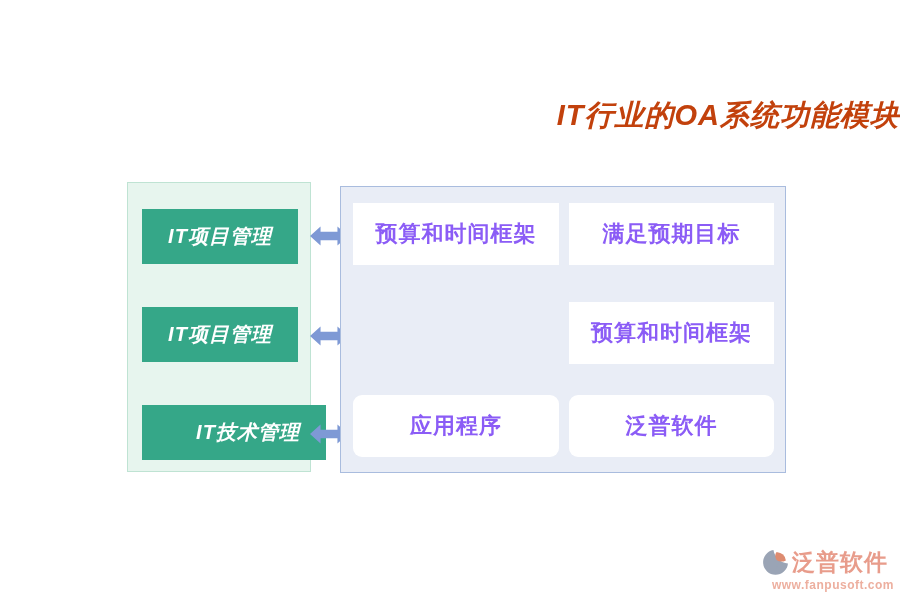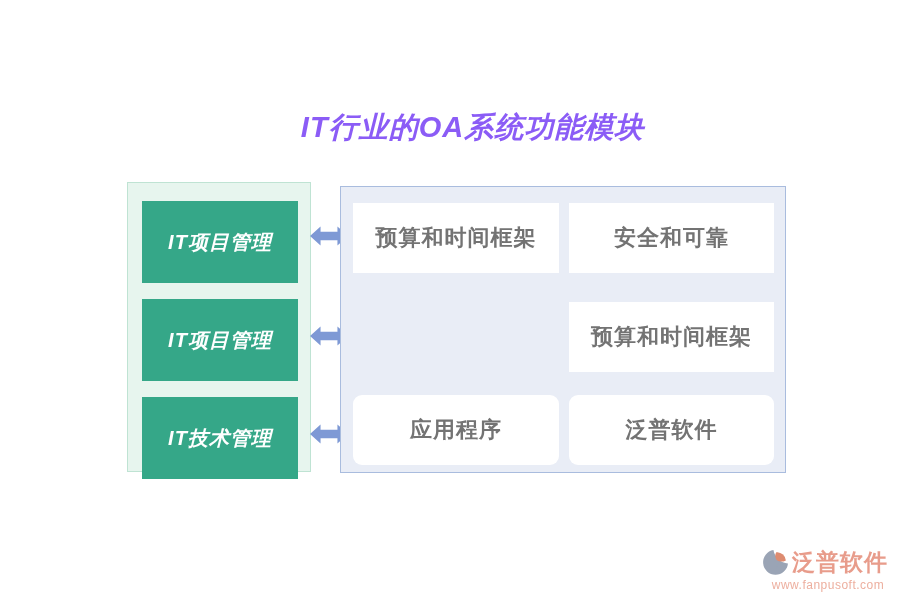--- a/index.html
+++ b/index.html
@@ -4,59 +4,60 @@
 <style>
   html,body{margin:0;padding:0;}
   body{
     width:900px;height:600px;background:#ffffff;position:relative;overflow:hidden;
     font-family:"Liberation Sans", sans-serif;
   }
   .stage{position:absolute;inset:0;}
 
   
   .title{
-    position:absolute;left:45px;top:108px;width:855px;
-    text-align:center;
+    position:absolute;left:45px;top:96px;width:855px;
+    text-align:right;
     font-size:29px;font-weight:bold;font-style:italic;
-    color:#8b5cf6;letter-spacing:1px;
+    color:#c2410c;letter-spacing:1px;
   }
 
   
   .left-panel{
     position:absolute;left:127px;top:182px;width:184px;height:290px;
     background:#E7F5EE;border:1px solid #BFE3D3;box-sizing:border-box;
   }
   .gbox{
-    position:absolute;left:14px;width:156px;height:82px;
+    position:absolute;left:14px;width:156px;height:55px;
     background:#35A788;
     color:#ffffff;font-size:20px;font-weight:bold;font-style:italic;
     display:flex;align-items:center;justify-content:center;
     letter-spacing:1px;
+    margin-top:8px;
   }
   .gbox.g0{top:18px;}
   .gbox.g1{top:116px;}
-  .gbox.g2{top:214px;}
+  .gbox.g2{top:214px;padding-left:28px;}
 
   
   .arrow{
     position:absolute;left:310px;width:38px;height:26px;
   }
   .arrow.a0{top:223px;}
   .arrow.a1{top:323px;}
   .arrow.a2{top:421px;}
   .arrow svg{display:block;width:100%;height:100%;}
 
   
   .right-panel{
     position:absolute;left:340px;top:186px;width:446px;height:287px;
     background:#E9EDF6;border:1px solid #A9BCDE;box-sizing:border-box;
   }
   .wbox{
-    position:absolute;height:70px;background:#ffffff;
-    color:#737373;font-size:22px;font-weight:bold;
+    position:absolute;height:62px;background:#ffffff;
+    color:#8b5cf6;font-size:22px;font-weight:bold;
     font-family:"Liberation Serif", serif;
     display:flex;align-items:center;justify-content:center;
     letter-spacing:1px;
   }
   .wbox.c0{left:12px;width:206px;}
   .wbox.c1{left:228px;width:205px;}
   .wbox.r0{top:16px;}
   .wbox.r1{top:115px;}
   .wbox.r2{top:208px;border-radius:9px;}
 
@@ -65,22 +66,22 @@
     position:absolute;left:762px;top:547px;width:132px;
   }
   .logo-row{display:flex;align-items:center;gap:3px;}
   .logo-mark{width:27px;height:27px;flex:0 0 auto;}
   .logo-mark svg{display:block;width:100%;height:100%;}
   .logo-name{
     font-size:23px;font-weight:bold;color:#E89C8B;letter-spacing:1px;
     white-space:nowrap;
   }
   .logo-url{
-    font-size:12px;font-weight:normal;color:#EDAF9F;letter-spacing:0.5px;
-    margin-top:0px;text-align:center;white-space:nowrap;
+    font-size:12px;font-weight:bold;color:#EDAF9F;letter-spacing:0.5px;
+    margin-top:0px;text-align:right;white-space:nowrap;
   }
 </style>
 </head>
 <body>
 
 <div class="stage">
 
   <div class="title">IT行业的OA系统功能模块</div>
 
   <div class="left-panel">
@@ -100,21 +101,21 @@
       </svg>
   </div>
   <div class="arrow a2">
     <svg viewBox="0 0 36 24">
         <polygon fill="#7E99D5" points="0,12 10,3 10,8 26,8 26,3 36,12 26,21 26,16 10,16 10,21"></polygon>
       </svg>
   </div>
 
   <div class="right-panel">
     <div class="wbox r0 c0">预算和时间框架</div>
-    <div class="wbox r0 c1">安全和可靠</div>
+    <div class="wbox r0 c1">满足预期目标</div>
     <div class="wbox r1 c1">预算和时间框架</div>
     <div class="wbox r2 c0">应用程序</div>
     <div class="wbox r2 c1">泛普软件</div>
   </div>
 
   <div class="logo">
     <div class="logo-row">
       <span class="logo-mark">
         <svg viewBox="0 0 26 26">
           <path fill="#9AA4B5" d="M11 1 A12 12 0 1 0 25 14 A16 16 0 0 1 11 1 Z"></path>

